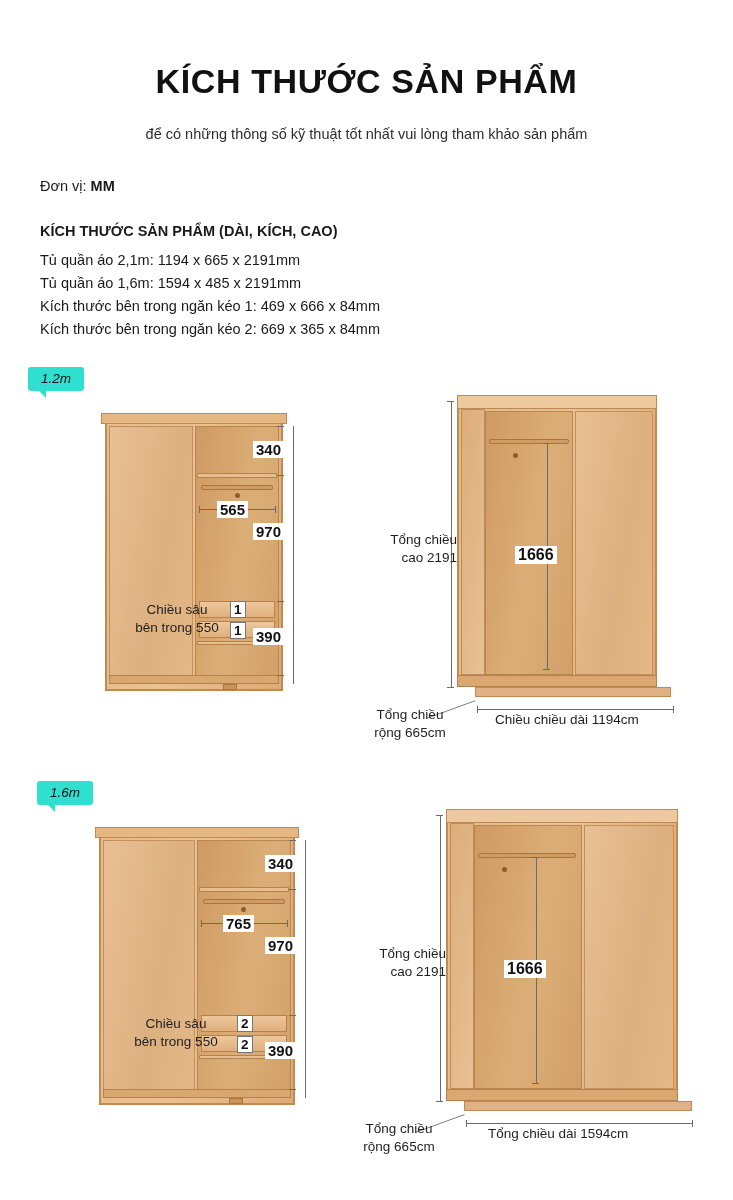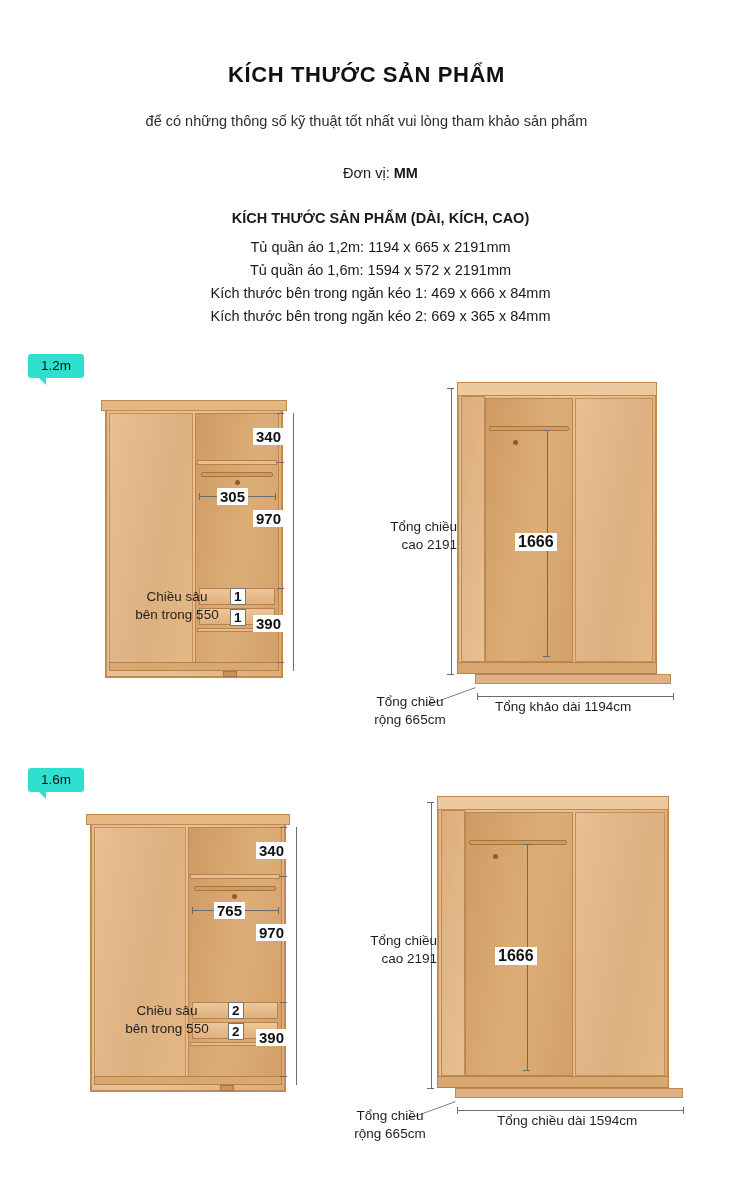--- a/index.html
+++ b/index.html
@@ -10,52 +10,51 @@
     background: #ffffff;
     font-family: "Liberation Sans", sans-serif;
     color: #1a1a1a;
     overflow: hidden;
     position: relative;
   }
 
   
   .page-title {
     text-align: center;
-    font-size: 22px;
+    font-size: 34px;
     font-weight: bold;
     letter-spacing: 0.6px;
     margin: 62px 0 0 0;
     color: #111;
   }
   .note {
     text-align: center;
     font-size: 14.5px;
     line-height: 1.55;
     color: #2d2d2d;
     margin: 22px 52px 0 52px;
   }
 
   
   .specs {
     margin: 30px 12px 0 40px;
     font-size: 14.5px;
     line-height: 1.58;
     color: #1a1a1a;
-    text-align: center;
   }
   .unit-row { margin-bottom: 22px; }
   .unit-row b { font-weight: bold; }
   .specs-heading {
     font-weight: bold;
     margin-bottom: 6px;
     font-size: 14.5px;
   }
 
   
-  .tag-wrap { position: relative; margin-left: 28px; }
+  .tag-wrap { position: relative; margin-left: 28px; font-style: italic; }
   .tag {
     display: inline-block;
     background: #2fe0d0;
     color: #111;
     font-size: 13.5px;
     padding: 4px 13px 5px 13px;
     border-radius: 3px;
     position: relative;
   }
   .tag:after {
@@ -152,22 +151,22 @@
 <div class="note">
   <div>để có những thông số kỹ thuật tốt nhất vui lòng tham khảo sản phẩm</div>
 </div>
 
 <div class="specs">
   <div class="unit-row">
     <span>Đơn vị:</span>
     <b>MM</b>
   </div>
   <div class="specs-heading">KÍCH THƯỚC SẢN PHẨM (DÀI, KÍCH, CAO)</div>
-  <div>Tủ quần áo 1,2m: 1194 x 665 x 2191mm</div>
-  <div>Tủ quần áo 1,6m: 1594 x 572 x 2191mm</div>
+  <div>Tủ quần áo 2,1m: 1194 x 665 x 2191mm</div>
+  <div>Tủ quần áo 1,6m: 1594 x 485 x 2191mm</div>
   <div>Kích thước bên trong ngăn kéo 1: 469 x 666 x 84mm</div>
   <div>Kích thước bên trong ngăn kéo 2: 669 x 365 x 84mm</div>
 </div>
 
 <div class="section" style="margin-top:26px;">
 
   <div class="tag-wrap">
     <span class="tag">1.2m</span>
   </div>
 
@@ -205,21 +204,21 @@
       <div class="tick h" style="left:172px; top:188px;"></div>
       <div class="tick h" style="left:172px; top:262px;"></div>
 
       <div class="dimtext" style="left:148px; top:28px;">340</div>
       <div class="dimtext" style="left:148px; top:110px;">970</div>
       <div class="dimtext" style="left:148px; top:215px;">390</div>
 
       <div class="dimline h" style="left:94px; top:96px; width:76px;"></div>
       <div class="tick v" style="left:94px; top:93px;"></div>
       <div class="tick v" style="left:170px; top:93px;"></div>
-      <div class="dimtext" style="left:112px; top:88px;">305</div>
+      <div class="dimtext" style="left:112px; top:88px;">565</div>
 
       <div class="label" style="left:-3px; top:188px; width:150px;">
         <span>Chiều sâu</span><br>
         <span>bên trong 550</span>
       </div>
     </div>
 
     <div style="position:absolute; left:435px; top:0px; width:260px; height:330px;">
 
       <div class="frame" style="left:22px; top:14px; width:200px; height:275px;"></div>
@@ -255,27 +254,27 @@
 
       <div class="dimline h" style="left:-10px; top:318px; width:52px; transform:rotate(-20deg);"></div>
       <div class="label" style="left:-80px; top:315px; width:110px; text-align:center;">
         <span>Tổng chiều</span><br>
         <span>rộng 665cm</span>
       </div>
 
       <div class="dimline h" style="left:42px; top:318px; width:196px;"></div>
       <div class="tick v" style="left:42px; top:315px;"></div>
       <div class="tick v" style="left:238px; top:315px;"></div>
-      <div class="label boxed" style="left:58px; top:320px;">Tổng khảo dài 1194cm</div>
+      <div class="label boxed" style="left:58px; top:320px;">Chiều chiều dài 1194cm</div>
     </div>
 
   </div>
 </div>
 
-<div class="section" style="margin-top:60px;">
+<div class="section" style="margin-top:60px;padding-left:9px;">
 
   <div class="tag-wrap">
     <span class="tag">1.6m</span>
   </div>
 
   <div class="diagram-area">
 
     <div style="position:absolute; left:90px; top:22px; width:210px; height:280px;">
       <div class="frame" style="left:0; top:8px; width:196px; height:270px;"></div>
       <div style="position:absolute; left:-4px; top:0; width:204px; height:11px; background:#e5b783; border:1px solid #bf8a52;"></div>
@@ -344,17 +343,17 @@
 
       <div class="dimline h" style="left:-10px; top:318px; width:52px; transform:rotate(-20deg);"></div>
       <div class="label" style="left:-80px; top:315px; width:110px; text-align:center;">
         <span>Tổng chiều</span><br>
         <span>rộng 665cm</span>
       </div>
 
       <div class="dimline h" style="left:42px; top:318px; width:226px;"></div>
       <div class="tick v" style="left:42px; top:315px;"></div>
       <div class="tick v" style="left:268px; top:315px;"></div>
-      <div class="label boxed" style="left:62px; top:320px;margin-left:18px;">Tổng chiều dài 1594cm</div>
+      <div class="label boxed" style="left:62px; top:320px;">Tổng chiều dài 1594cm</div>
     </div>
 
   </div>
 </div>
 
 </body></html>

